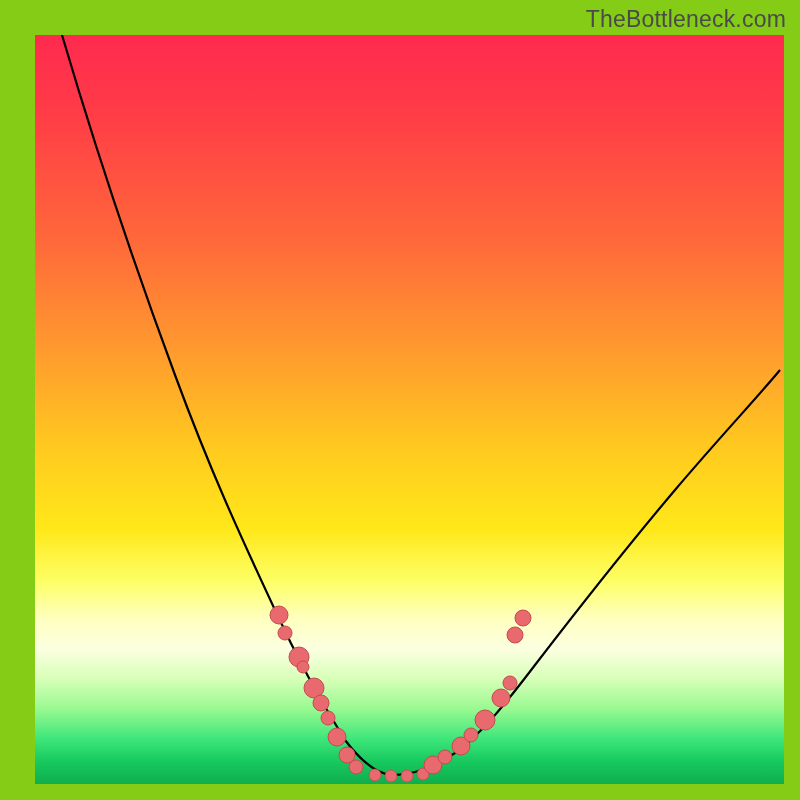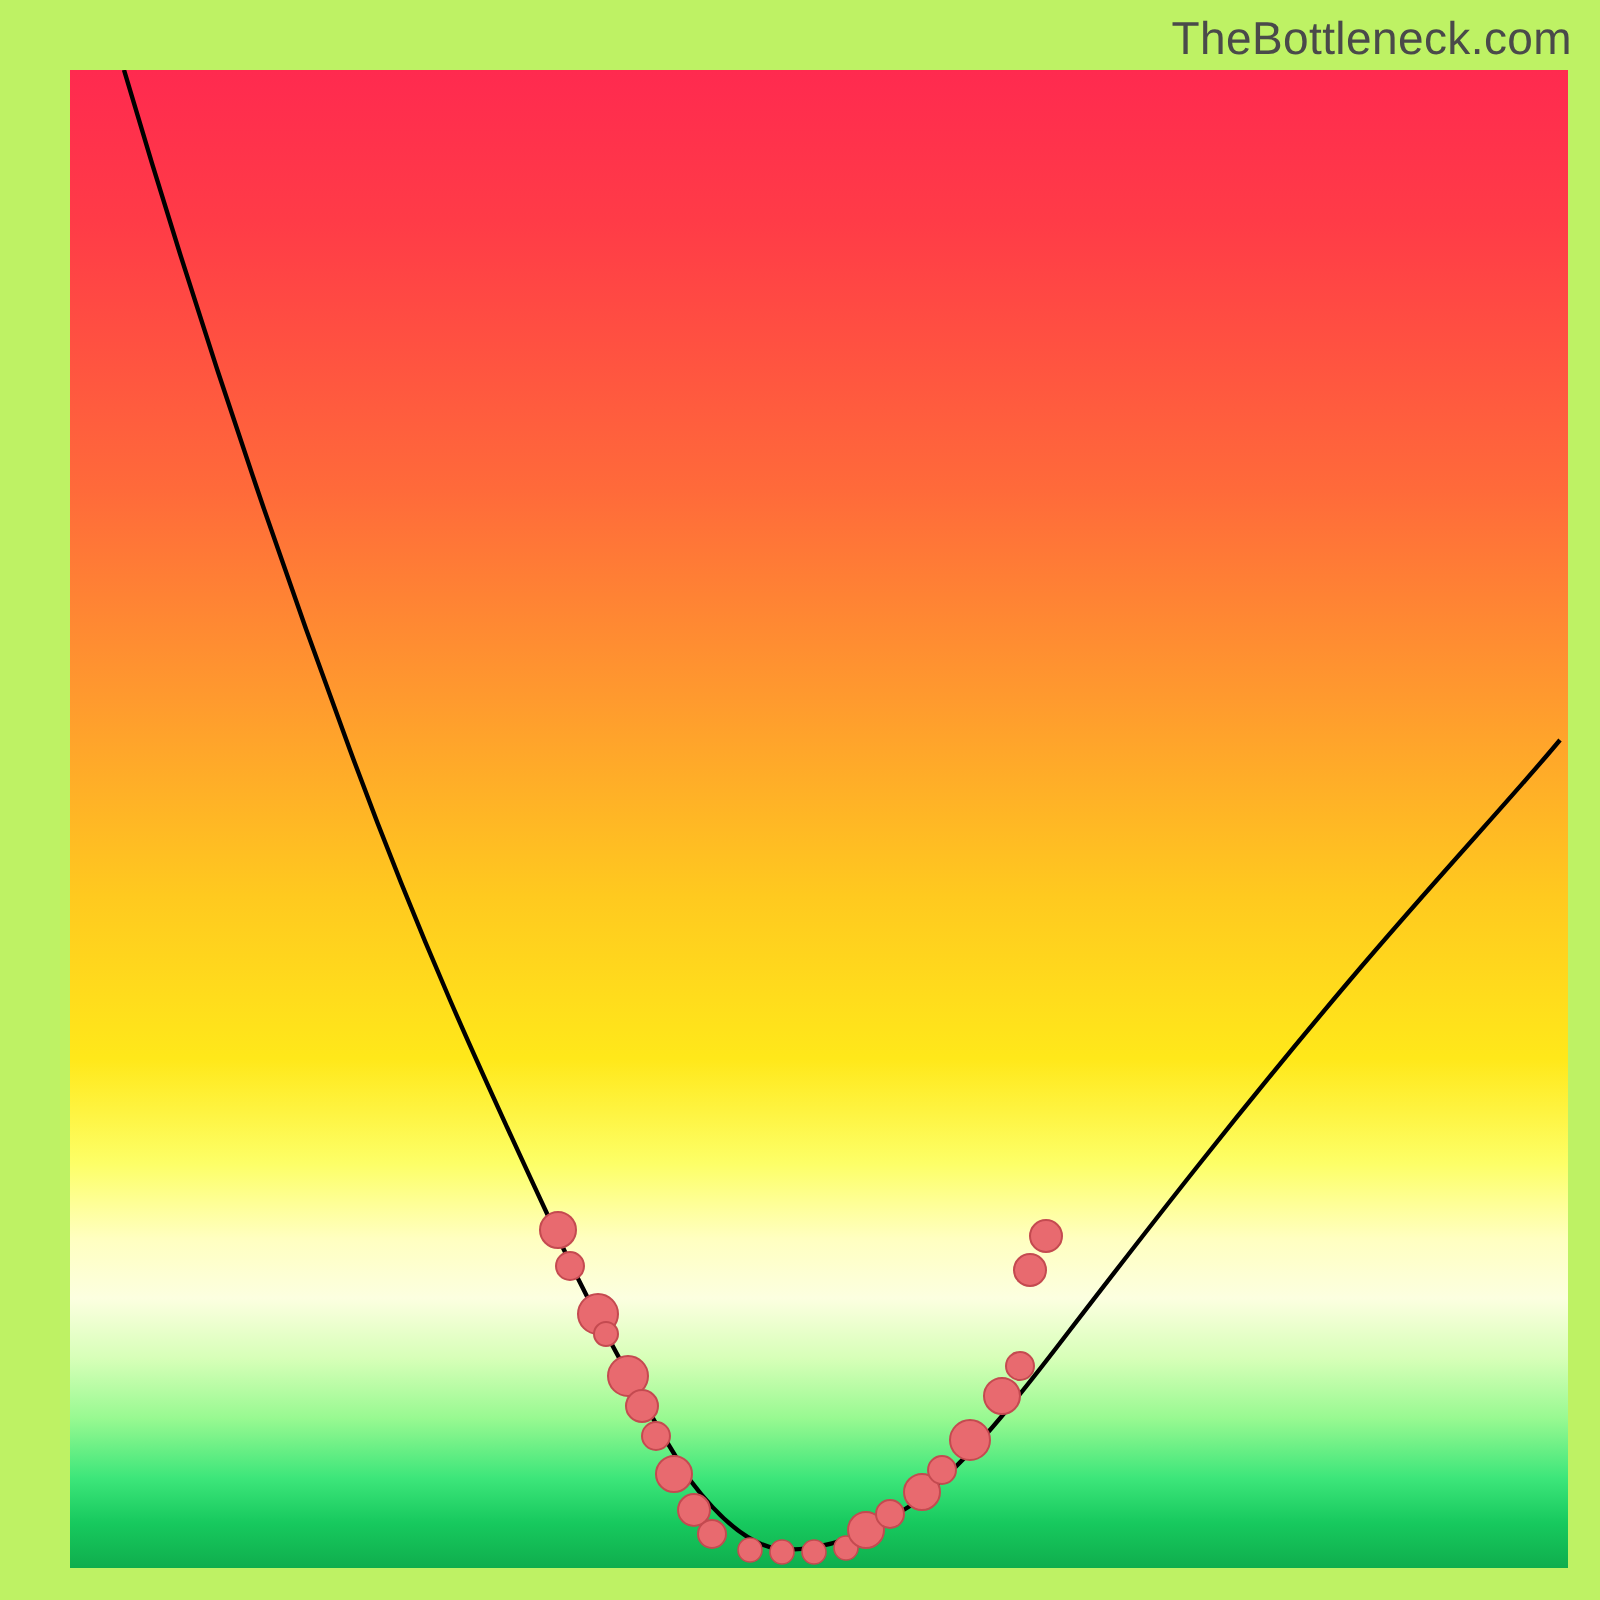--- a/index.html
+++ b/index.html
@@ -10,21 +10,21 @@
     background: #000;
     overflow: hidden;
     font-family: Arial, Helvetica, sans-serif;
   }
   .frame {
     position: absolute;
     left: 0;
     top: 0;
     width: 800px;
     height: 800px;
-    background: #bef264;
+    background: #84cc16;
   }
   .plot-area {
     position: absolute;
     left: 35px;
     top: 35px;
     width: 749px;
     height: 749px;
     
     background: linear-gradient(
       to bottom,

